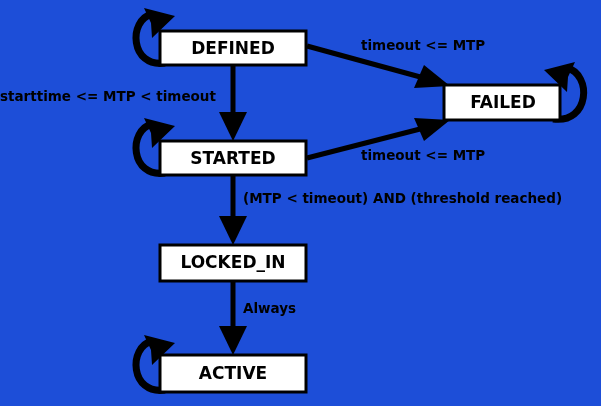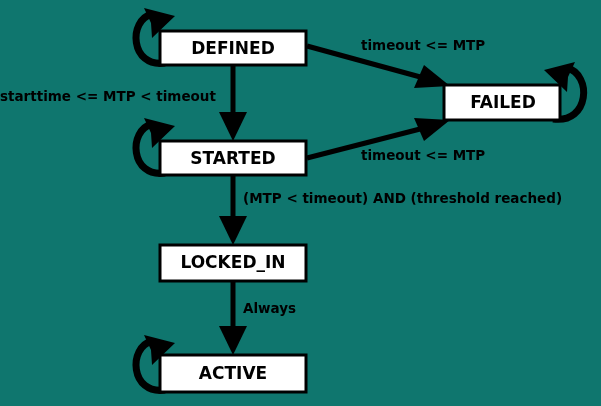--- a/index.html
+++ b/index.html
@@ -4,21 +4,21 @@
 <style>
   html, body {
     margin: 0;
     padding: 0;
     background: #ffffff;
   }
   #diagram-root {
     position: relative;
     width: 601px;
     height: 406px;
-    background: #0f766e;
+    background: #1d4ed8;
     font-family: "DejaVu Sans", sans-serif;
     overflow: hidden;
   }
   svg.diagram-canvas {
     position: absolute;
     top: 0;
     left: 0;
     width: 601px;
     height: 406px;
     display: block;

